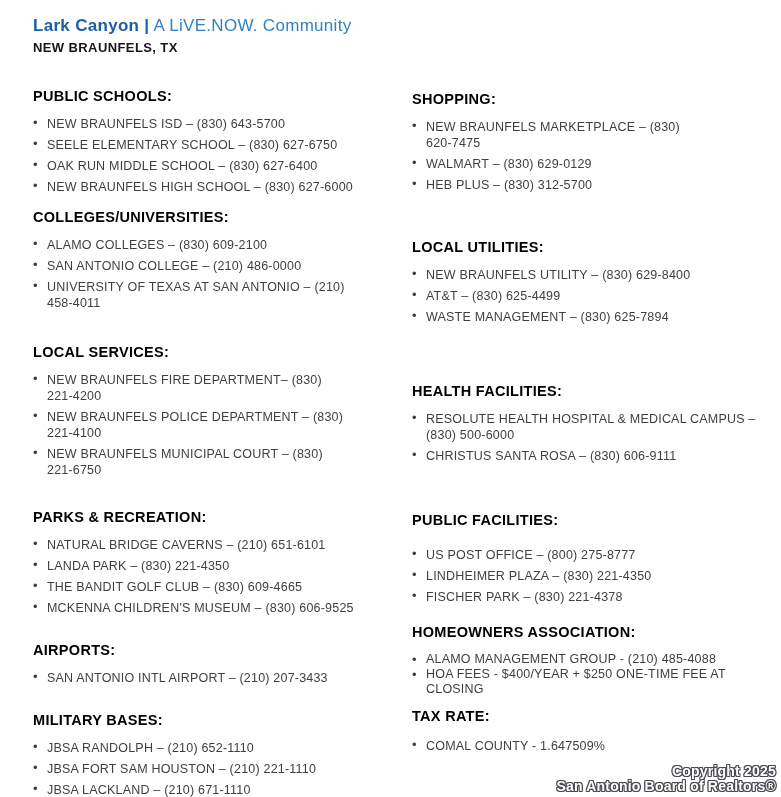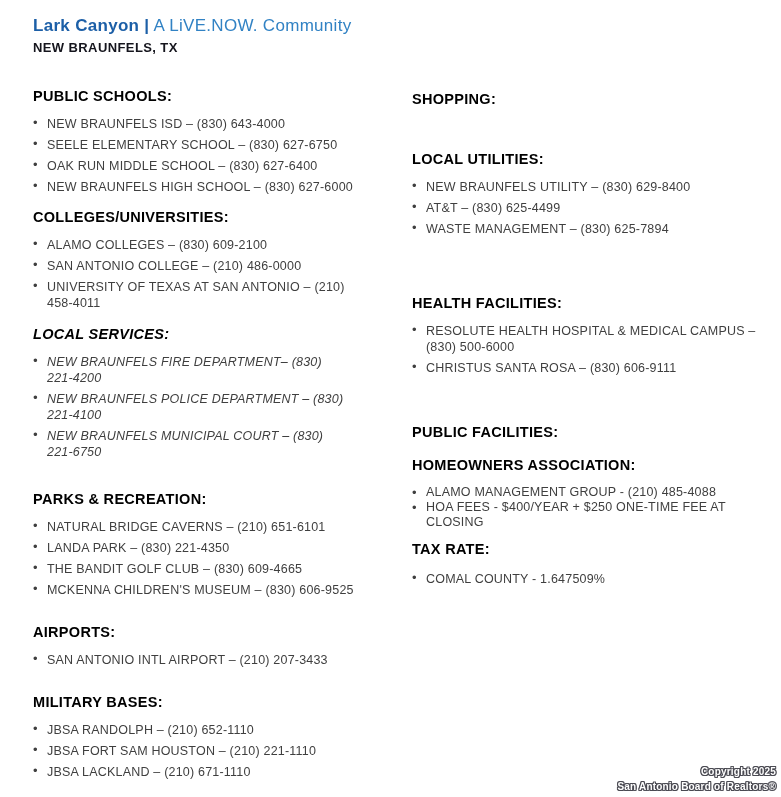--- a/index.html
+++ b/index.html
@@ -45,21 +45,21 @@
     white-space:pre-line;
   }
   .sec-list li::before {
     content:"\2022";
     position:absolute; left:0; top:1.5px;
     font-size:13px; color:#3F3F3F;
   }
 
   
   #sec-l1 { margin-top:12px; }
-  #sec-l2 { margin-top:13px;font-style:italic; }
+  #sec-l2 { margin-top:31px; }
   #sec-l3 { margin-top:29px; }
   #sec-l4 { margin-top:24px; }
   #sec-l5 { margin-top:24px; }
 
   #sec-r1 { margin-top:44px; }
   #sec-r2 { margin-top:56px; }
   #sec-r3 { margin-top:46px; }
   #sec-r4 { margin-top:17px; }
   #sec-r5 { margin-top:11px; }
 
@@ -67,21 +67,21 @@
   #sec-r3 .sec-title { margin-bottom:16px; }   
   #sec-r4 .sec-title { margin-bottom:12px; }   
   #sec-r4 .sec-list li { padding-top:0; padding-bottom:0; line-height:15px; }
   #sec-r4 .sec-list li::before { top:0; }
   #sec-r5 .sec-title { margin-bottom:11px; }   
 
   
   .footer {
     position:absolute; right:5px; bottom:3px;
     text-align:right;
-    font-size:10px; line-height:15px; font-weight:bold;
+    font-size:14px; line-height:15px; font-weight:bold;
     color:#ffffff; letter-spacing:.2px;
     text-shadow:
       -1px -1px 0 #4a4a52, 0 -1px 0 #4a4a52, 1px -1px 0 #4a4a52,
       -1px  0   0 #4a4a52,                    1px  0   0 #4a4a52,
       -1px  1px 0 #4a4a52, 0  1px 0 #4a4a52,  1px  1px 0 #4a4a52;
     margin-left: 48px;
   }
 </style>
 </head>
 <body>
@@ -92,21 +92,21 @@
     <div class="title-line">
       <span class="title-main">Lark Canyon |</span><span class="title-sub"> A LiVE.NOW. Community</span>
     </div>
     <div class="location">NEW BRAUNFELS, TX</div>
   </header>
 
   <div class="col col-left">
     <section class="sec" id="sec-l0">
       <h2 class="sec-title">PUBLIC SCHOOLS:</h2>
       <ul class="sec-list">
-          <li>NEW BRAUNFELS ISD – (830) 643-4000</li>
+          <li>NEW BRAUNFELS ISD – (830) 643-5700</li>
           <li>SEELE ELEMENTARY SCHOOL – (830) 627-6750</li>
           <li>OAK RUN MIDDLE SCHOOL – (830) 627-6400</li>
           <li>NEW BRAUNFELS HIGH SCHOOL – (830) 627-6000</li>
         </ul>
     </section>
     <section class="sec" id="sec-l1">
       <h2 class="sec-title">COLLEGES/UNIVERSITIES:</h2>
       <ul class="sec-list">
           <li>ALAMO COLLEGES – (830) 609-2100</li>
           <li>SAN ANTONIO COLLEGE – (210) 486-0000</li>
@@ -146,39 +146,50 @@
           <li>JBSA RANDOLPH – (210) 652-1110</li>
           <li>JBSA FORT SAM HOUSTON – (210) 221-1110</li>
           <li>JBSA LACKLAND – (210) 671-1110</li>
         </ul>
     </section>
   </div>
 
   <div class="col col-right">
     <section class="sec" id="sec-r0">
       <h2 class="sec-title">SHOPPING:</h2>
+      <ul class="sec-list">
+          <li>NEW BRAUNFELS MARKETPLACE – (830)
+620-7475</li>
+          <li>WALMART – (830) 629-0129</li>
+          <li>HEB PLUS – (830) 312-5700</li>
+        </ul>
     </section>
     <section class="sec" id="sec-r1">
       <h2 class="sec-title">LOCAL UTILITIES:</h2>
       <ul class="sec-list">
           <li>NEW BRAUNFELS UTILITY – (830) 629-8400</li>
           <li>AT&amp;T – (830) 625-4499</li>
           <li>WASTE MANAGEMENT – (830) 625-7894</li>
         </ul>
     </section>
     <section class="sec" id="sec-r2">
       <h2 class="sec-title">HEALTH FACILITIES:</h2>
       <ul class="sec-list">
           <li>RESOLUTE HEALTH HOSPITAL &amp; MEDICAL CAMPUS –
 (830) 500-6000</li>
           <li>CHRISTUS SANTA ROSA – (830) 606-9111</li>
         </ul>
     </section>
     <section class="sec" id="sec-r3">
       <h2 class="sec-title">PUBLIC FACILITIES:</h2>
+      <ul class="sec-list">
+          <li>US POST OFFICE – (800) 275-8777</li>
+          <li>LINDHEIMER PLAZA – (830) 221-4350</li>
+          <li>FISCHER PARK – (830) 221-4378</li>
+        </ul>
     </section>
     <section class="sec" id="sec-r4">
       <h2 class="sec-title">HOMEOWNERS ASSOCIATION:</h2>
       <ul class="sec-list">
           <li>ALAMO MANAGEMENT GROUP - (210) 485-4088</li>
           <li>HOA FEES - $400/YEAR + $250 ONE-TIME FEE AT
 CLOSING</li>
         </ul>
     </section>
     <section class="sec" id="sec-r5">

